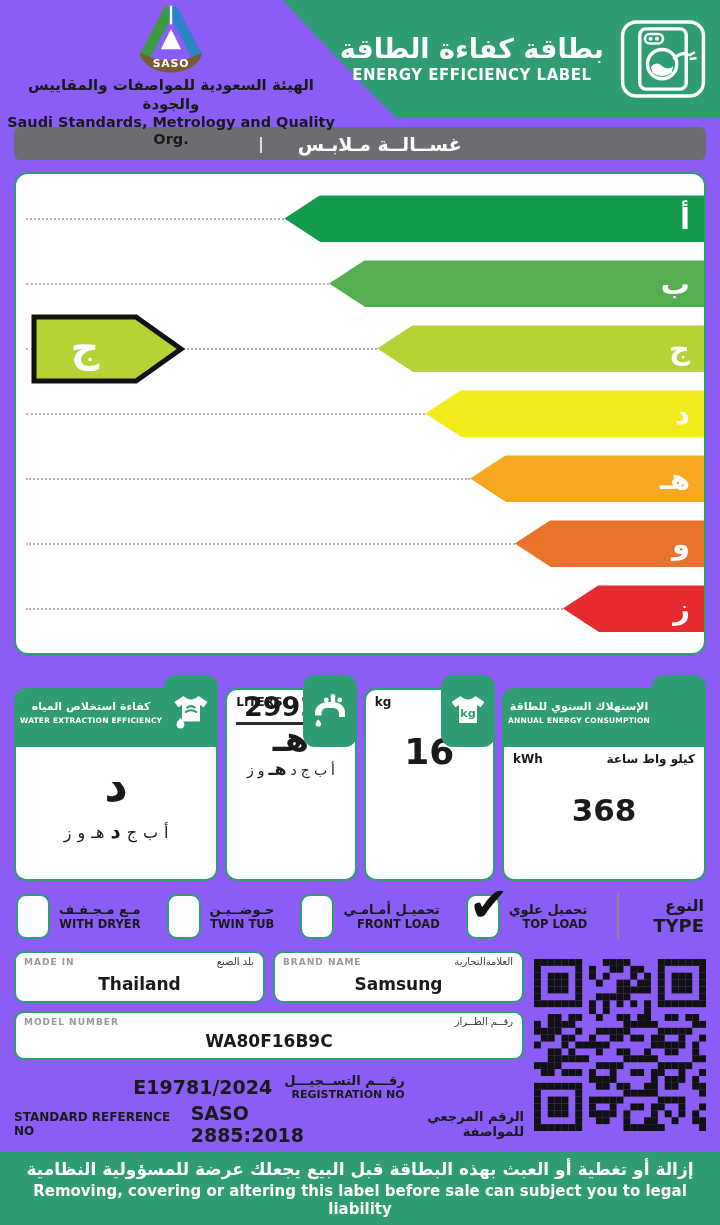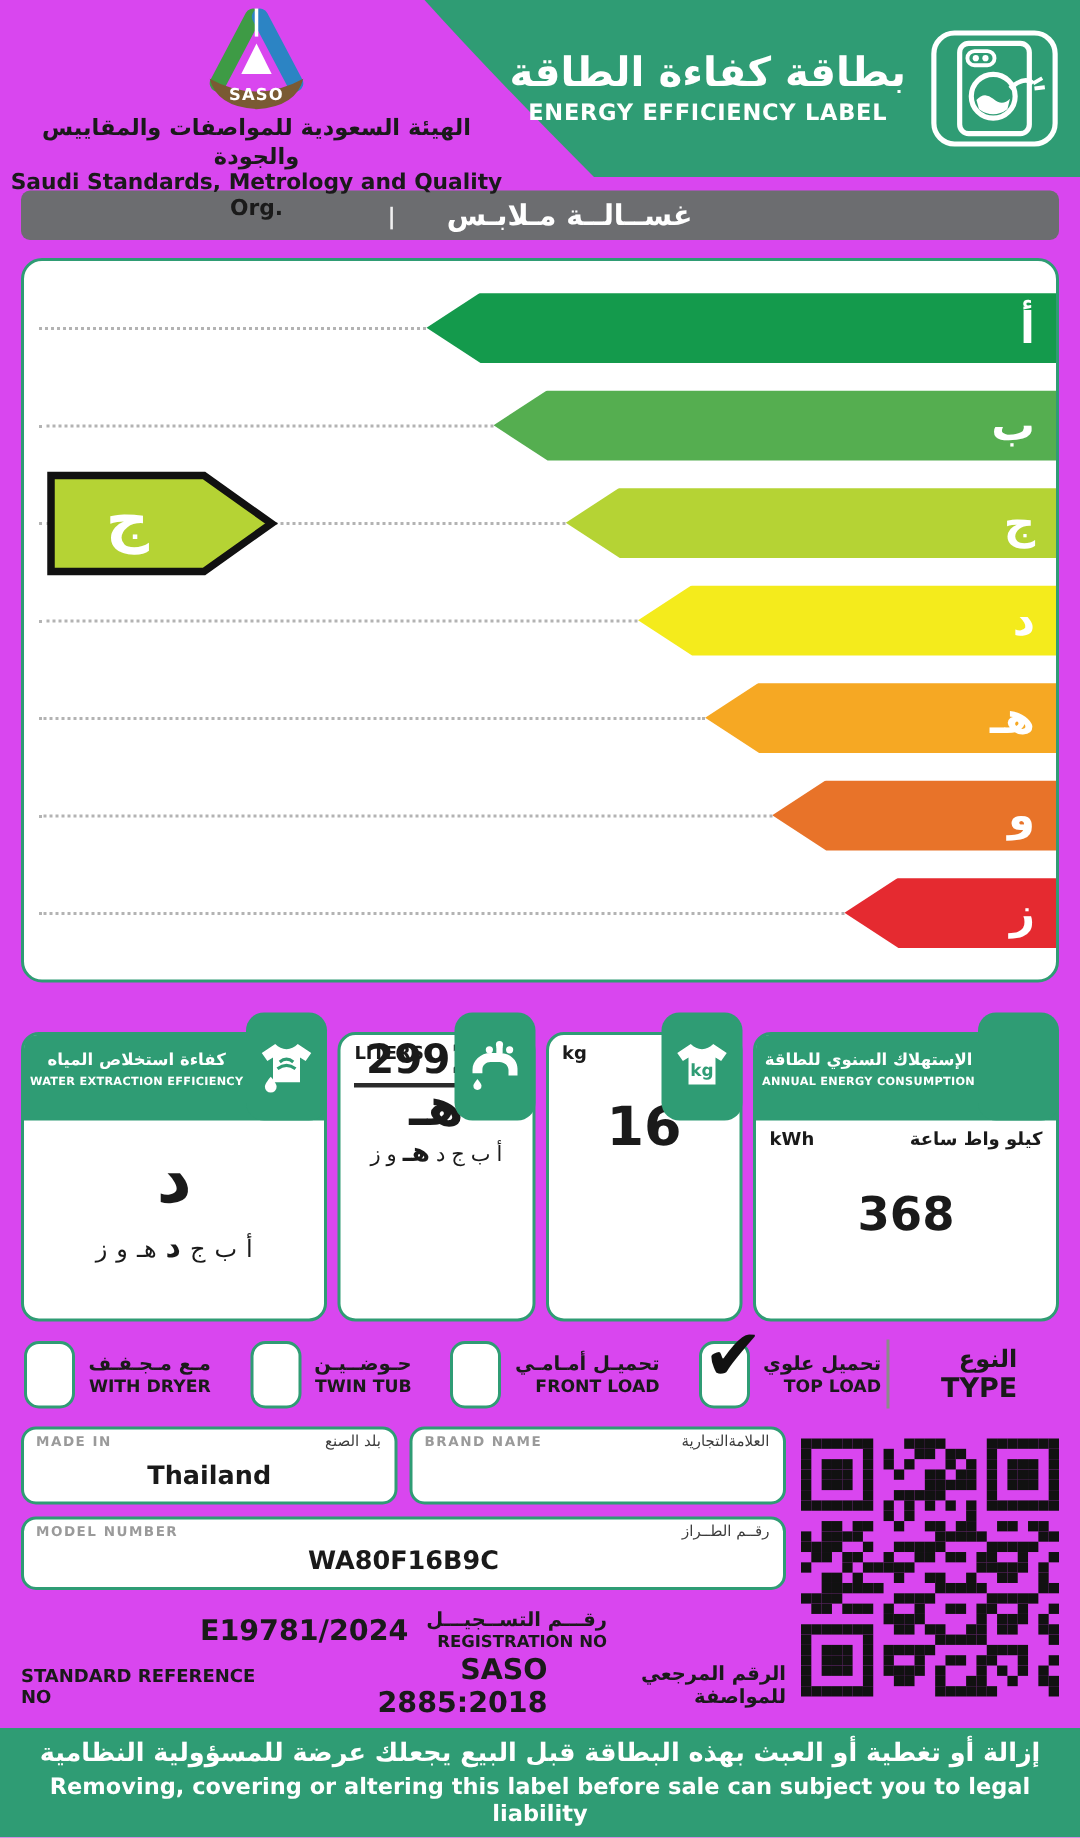--- a/index.html
+++ b/index.html
@@ -1,21 +1,21 @@
 <!DOCTYPE html>
 <html style="--green: #2f9c74; --gray: #6c6d70;"><head>
 <meta charset="utf-8">
 <style>
   :root{
     --green:#2f9c74; --gray:#6c6d70; --ink:#1a1a1a; --dots:#b3b3b3;
   }
   *{box-sizing:border-box; margin:0; padding:0;}
   body{width:720px;height:1225px;margin:0;background:#fff;
        font-family:"DejaVu Sans",sans-serif;color:var(--ink);}
-  .label{position:relative;width:720px;height:1225px;display:flex;flex-direction:column;overflow:hidden;background:#d946ef;}
+  .label{position:relative;width:720px;height:1225px;display:flex;flex-direction:column;overflow:hidden;background:#8b5cf6;}
 
   
   .hdr{position:relative;height:118px;flex:none;}
   .hdr-banner-svg{position:absolute;inset:0;width:720px;height:118px;}
   .org{position:absolute;left:6px;top:4px;width:330px;text-align:center;}
   .org .logo{display:block;margin:0 auto;width:78px;height:72px;}
   .org-ar{font-size:15px;font-weight:bold;direction:rtl;line-height:1.25;}
   .org-en{font-size:14.5px;font-weight:bold;line-height:1.2;}
   .banner-content{position:absolute;right:14px;top:18px;display:flex;align-items:center;gap:16px;color:#fff;}
   .banner-titles{text-align:center;}
@@ -62,21 +62,21 @@
   .muvalue{display:inline-block;font-size:27px;font-weight:bold;line-height:1;border-bottom:3px solid #2b2b2b;
            padding:0 8px 2px;margin-top:-6px;}
   .mvalue{font-size:36px;font-weight:bold;margin-top:22px;}
   .mvalue.energy{font-size:31px;margin-top:26px;}
   .mscale{display:flex;direction:rtl;justify-content:center;align-items:baseline;gap:6px;
           font-size:16px;margin-top:10px;}
   .mscale.tight{font-size:14px;gap:4px;margin-top:1px;}
   .mscale .b{font-weight:800;font-size:1.25em;}
 
   
-  .typerow{flex:none;margin:12px 16px 0;display:flex;align-items:center;}
+  .typerow{flex:none;margin:12px 16px 0;display:flex;align-items:center;justify-content:space-between;}
   .topt{display:flex;align-items:center;gap:9px;}
   .cbox{position:relative;width:34px;height:45px;border:2px solid var(--green);border-radius:10px;background:#fff;flex:none;}
   .cbox .ck{position:absolute;left:1px;top:-16px;font-size:48px;font-weight:bold;color:#111;line-height:1;}
   .tlabs{text-align:right;}
   .tlab-ar{font-size:13px;font-weight:bold;direction:rtl;white-space:nowrap;}
   .tlab-en{font-size:11.5px;font-weight:bold;white-space:nowrap;}
   .tdiv{width:2px;height:46px;background:#8a8a8a;margin:0 4px;}
   .ttype{text-align:right;}
   .ttype .tlab-ar{font-size:16px;} .ttype .tlab-en{font-size:18px;}
 
@@ -89,21 +89,21 @@
   .dbox .lar{position:absolute;top:3px;right:9px;font-size:10px;color:#3c3c3c;direction:rtl;}
   .dbox .dval{position:absolute;left:0;right:0;bottom:7px;text-align:center;font-size:17px;font-weight:bold;}
   .dmodel{margin-top:8px;}
   .dreg{margin-top:5px;display:flex;justify-content:center;align-items:center;gap:12px;height:44px;}
   .dreg .rval{font-size:19px;font-weight:bold;}
   .rlabs{text-align:right;}
   .rlab-ar{font-size:13px;font-weight:bold;direction:rtl;}
   .rlab-en{font-size:11px;font-weight:bold;}
   .dstd{display:flex;justify-content:space-between;align-items:center;height:30px;}
   .slab-en{font-size:12px;font-weight:bold;}
-  .sval{font-size:19px;font-weight:bold;text-align:right;}
+  .sval{font-size:19px;font-weight:bold;}
   .slab-ar{font-size:13px;font-weight:bold;direction:rtl;}
   .qr{flex:none;width:172px;height:188px;display:flex;align-items:center;justify-content:center;}
   .qr svg{width:172px;height:186px;}
 
   
   .foot{margin-top:auto;flex:none;height:73px;background:var(--green);color:#fff;text-align:center;
         display:flex;flex-direction:column;justify-content:center;gap:3px;}
   .foot-ar{font-size:17px;font-weight:bold;direction:rtl;}
   .foot-en{font-size:15px;font-weight:bold;}
 </style>
@@ -336,20 +336,21 @@
     <div class="dleft">
       <div class="drow1">
         <div class="dbox">
           <span class="len">MADE IN</span>
           <span class="lar">بلد الصنع</span>
           <div class="dval">Thailand</div>
         </div>
         <div class="dbox">
           <span class="len">BRAND NAME</span>
           <span class="lar">العلامةالتجارية</span>
+          <div class="dval">Samsung</div>
         </div>
       </div>
       <div class="dbox dmodel">
         <span class="len">MODEL NUMBER</span>
         <span class="lar">رقــم الطــراز</span>
         <div class="dval">WA80F16B9C</div>
       </div>
       <div class="dreg">
         <div class="rval">E19781/2024</div>
         <div class="rlabs">

